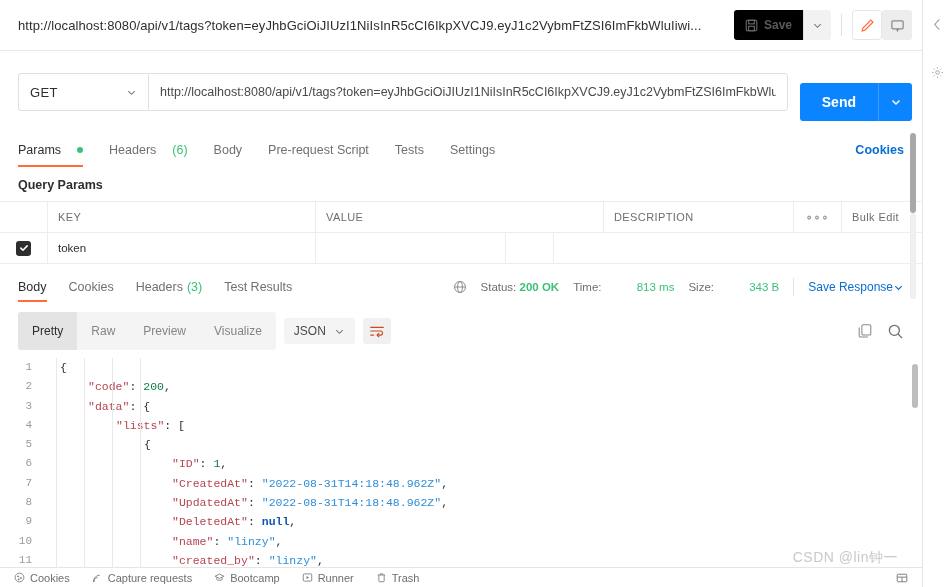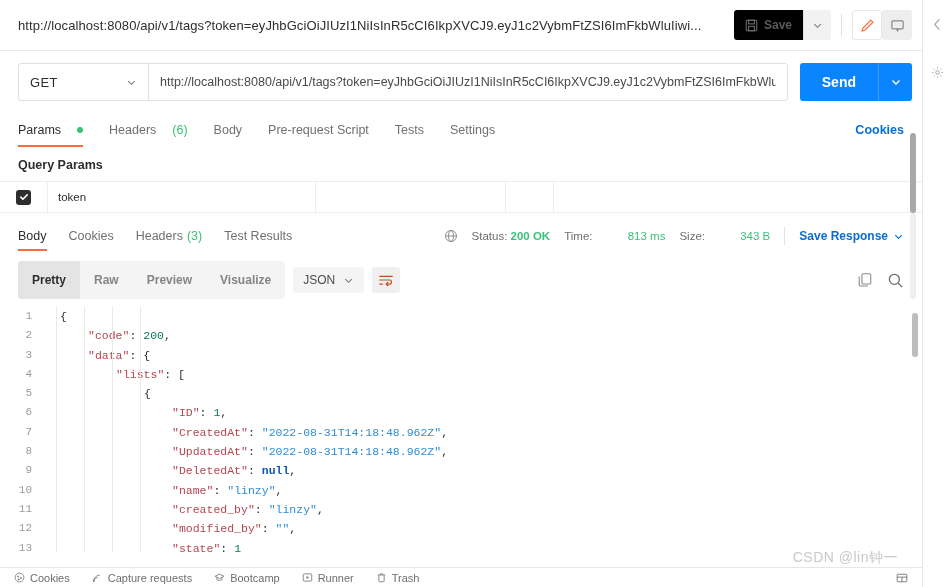--- a/index.html
+++ b/index.html
@@ -57,21 +57,21 @@
     border-radius: 3px 0 0 3px; display:flex; align-items:center;
     justify-content:space-between; padding: 0 11px; background:#fff; cursor:pointer;
   }
   .method-label { font-size: 13px; font-weight: 400; color: #2e2e2e; letter-spacing:.3px; }
   .url-box {
     flex: 1; height: 38px; border:1px solid #e0e0e0; border-radius: 0 3px 3px 0;
     display:flex; align-items:center; padding: 0 11px; background:#fff;
     font-size: 12.5px; color:#4a4a4a; overflow:hidden; white-space:nowrap;
   }
   .url-box span { overflow:hidden; text-overflow:clip; white-space:nowrap; }
-  .send-group { display:flex; margin-left: 12px; }
+  .send-group { display:flex; margin-left: 12px; margin-top: 20px; }
   .btn-send {
     height: 38px; background:#0a84ff; border:none; border-radius: 3px 0 0 3px;
     color:#fff; font-size:14px; font-weight:700; padding: 0 22px; cursor:pointer;
     font-family: "Liberation Sans", sans-serif;
   }
   .btn-send-caret {
     width: 34px; height: 38px; background:#0a84ff; border:none;
     border-left:1px solid #3b9bff; border-radius: 0 3px 3px 0;
     display:flex; align-items:center; justify-content:center; cursor:pointer;
   }
@@ -125,27 +125,27 @@
     display:flex; align-items:center; padding: 0 18px; height: 30px;
     margin-top: 8px; gap: 22px; position: relative;
   }
   .rsp-tab { font-size:12.5px; color:#707070; height:30px; display:flex; align-items:center; gap:4px; cursor:pointer; position:relative;}
   .rsp-tab.active { color:#2e2e2e; }
   .rsp-tab.active::after { content:""; position:absolute; left:0; right:0; bottom:0; height:2px; background:#ff6c37; }
   .meta { margin-left:auto; display:flex; align-items:center; gap:14px; font-size:11.5px; color:#6e6e6e; }
   .meta .ok { color:#3cc07a; font-weight:700; }
   .meta .v  { color:#3cc07a;padding-left:32px; }
   .meta-div { width:1px; height:18px; background:#e2e2e2; }
-  .save-resp { color:#0a6ed1; font-weight:700; font-size:12px; display:flex; align-items:center; gap:5px; cursor:pointer;text-align:right; }
+  .save-resp { color:#0a6ed1; font-weight:400; font-size:12px; display:flex; align-items:center; cursor:pointer;text-align:right; }
   .globe { width:14px; height:14px; color:#8a8a8a; }
 
   
   .resp-tools { display:flex; align-items:center; padding: 10px 18px 8px; gap:8px; }
   .seg { display:flex; background:#f4f4f4; border-radius:3px; overflow:hidden; }
-  .seg-item { padding: 16px 14px; height:38px; display:flex; align-items:center; font-size:12px; color:#858585; cursor:pointer;font-weight:bold; }
+  .seg-item { padding: 16px 14px; height:38px; display:flex; align-items:center; font-size:12px; color:#858585; cursor:pointer; }
   .seg-item.active { background:#e4e4e4; color:#2e2e2e; }
   .typesel {
     display:flex; align-items:center; gap:8px; height:26px; padding:0 10px;
     background:#f4f4f4; border-radius:3px; font-size:12px; color:#4a4a4a; cursor:pointer;
   }
   .filter-btn {
     width:28px; height:26px; background:#f0f0f0; border-radius:3px;
     display:flex; align-items:center; justify-content:center; cursor:pointer;
   }
   .tools-right { margin-left:auto; display:flex; align-items:center; gap:14px; }
@@ -277,20 +277,30 @@
       </div>
       <div class="rtab">
         <span>Settings</span>
       </div>
       <div class="cookies-link">Cookies</div>
     </div>
 
     <div class="qp-title">Query Params</div>
 
     <div class="ptable">
+      <div class="prow head">
+        <div class="pcell c-check"></div>
+        <div class="pcell c-key">KEY</div>
+        <div class="pcell c-val">VALUE</div>
+        <div class="pcell c-desc">DESCRIPTION</div>
+        <div class="pcell c-dots">
+            <span class="dots">∘∘∘</span>
+          </div>
+        <div class="pcell c-bulk">Bulk Edit</div>
+      </div>
       <div class="prow data">
         <div class="pcell c-check">
           <div class="cbx">
             <svg viewBox="0 0 12 12" fill="none" stroke="#ffffff" stroke-width="1.9" stroke-linecap="round" stroke-linejoin="round">
                 <path d="M2.2 6.2 L4.7 8.7 L9.8 3.4"></path>
               </svg>
           </div>
         </div>
         <div class="pcell c-key">token</div>
         <div class="pcell c-desc"></div>

